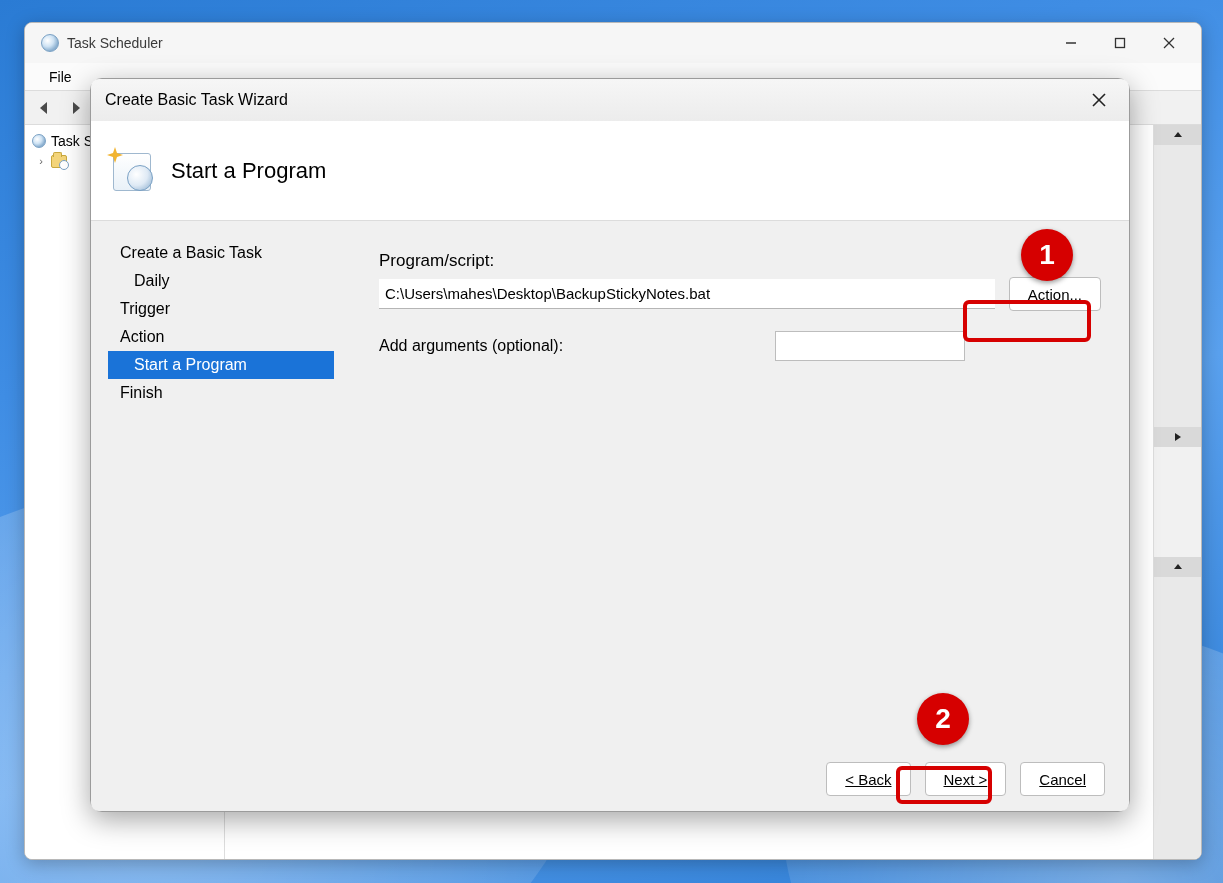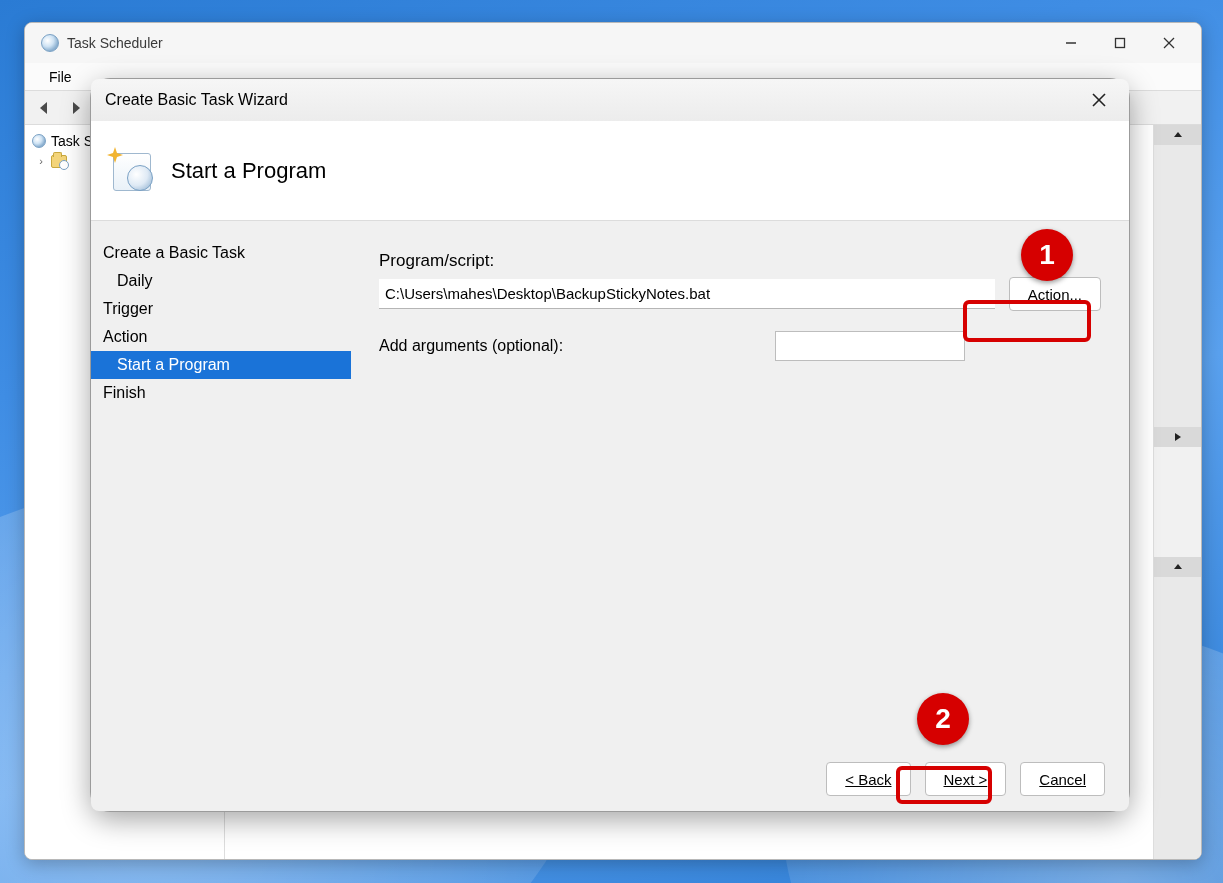--- a/index.html
+++ b/index.html
@@ -111,21 +111,21 @@
 .scroll-btn svg { width:10px; height:10px; }
 .scroll-track { flex:1; background:#e9e9e9; }
 
 
 .wizard {
   position:absolute;
   left:90px; top:78px;
   width:1040px; height:734px;
   background:#f0f0f0;
   border:1px solid #9b9b9b;
-  border-radius:20px;
+  border-radius:12px;
   box-shadow: 0 8px 28px rgba(0,0,0,.35);
   display:flex; flex-direction:column;
 }
 .wiz-titlebar {
   height:42px; display:flex; align-items:center;
   background:linear-gradient(#f6f6f6,#ececec);
   border-radius:8px 8px 0 0;
   padding:0 10px;
 }
 .wiz-titlebar .title { font-size:16px; flex:1; padding-left:4px; }
@@ -155,21 +155,21 @@
   position:absolute; left:-2px; top:-2px; width:16px; height:16px;
 }
 .wiz-header .htitle { font-size:22px; font-weight:400; }
 
 .wiz-body {
   flex:1; display:flex;
   background:#f0f0f0;
 }
 .wiz-steps {
   flex:0 0 260px;
-  padding:18px 0;
+  padding:18px 17px;
 }
 .wiz-steps .step {
   padding:5px 12px; font-size:16px; color:#000;
 }
 .wiz-steps .step.sub { padding-left:26px; }
 .wiz-steps .step.selected {
   background:#1a73d8; color:#fff;
 }
 
 .wiz-form {

